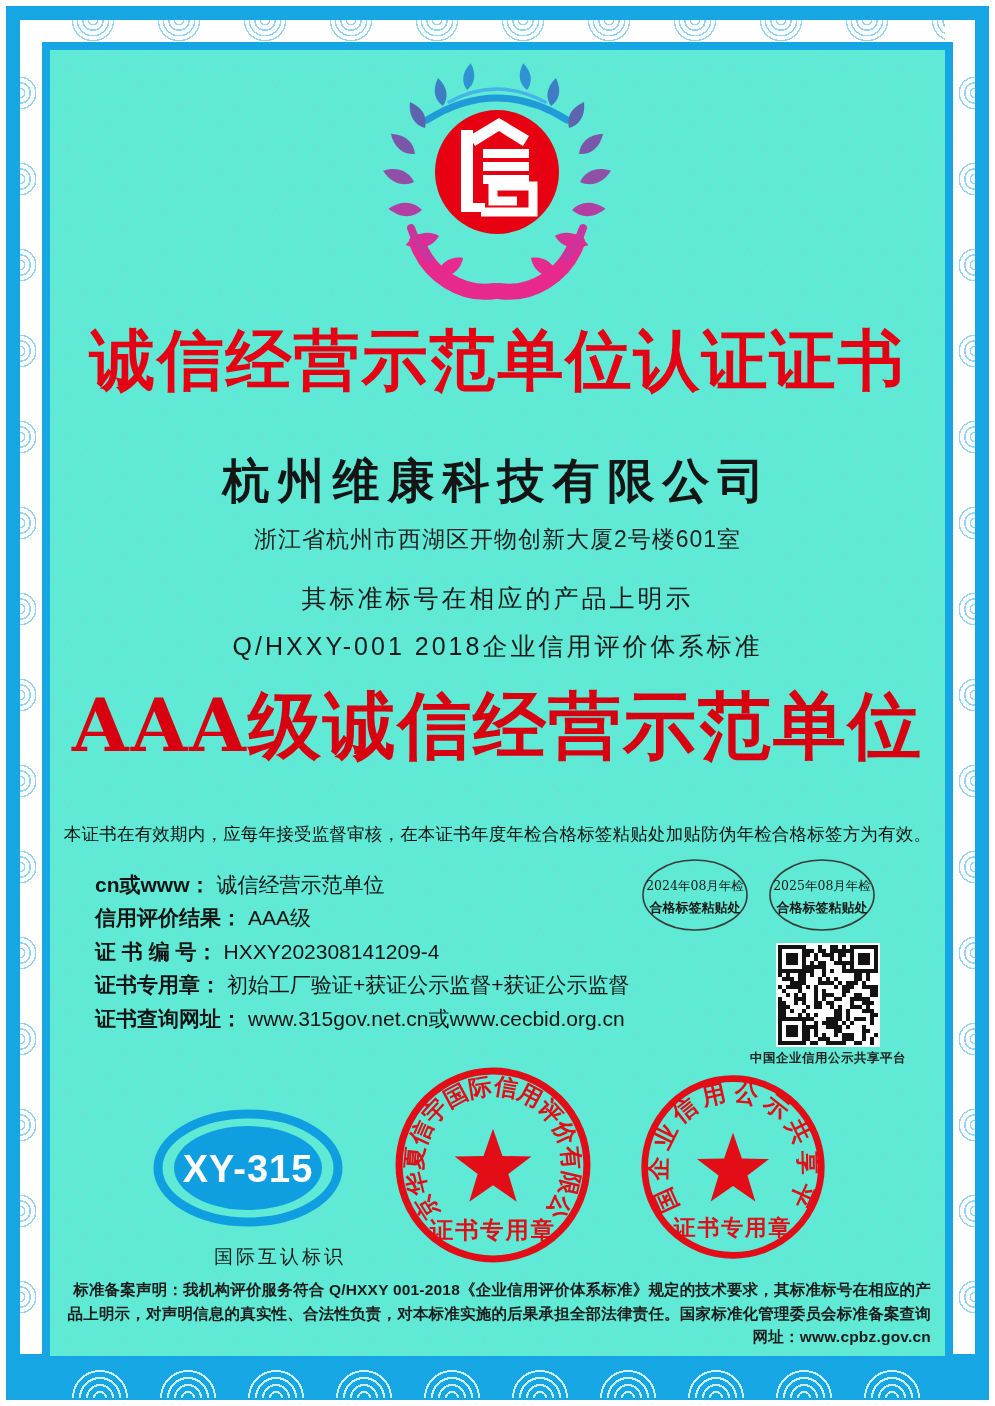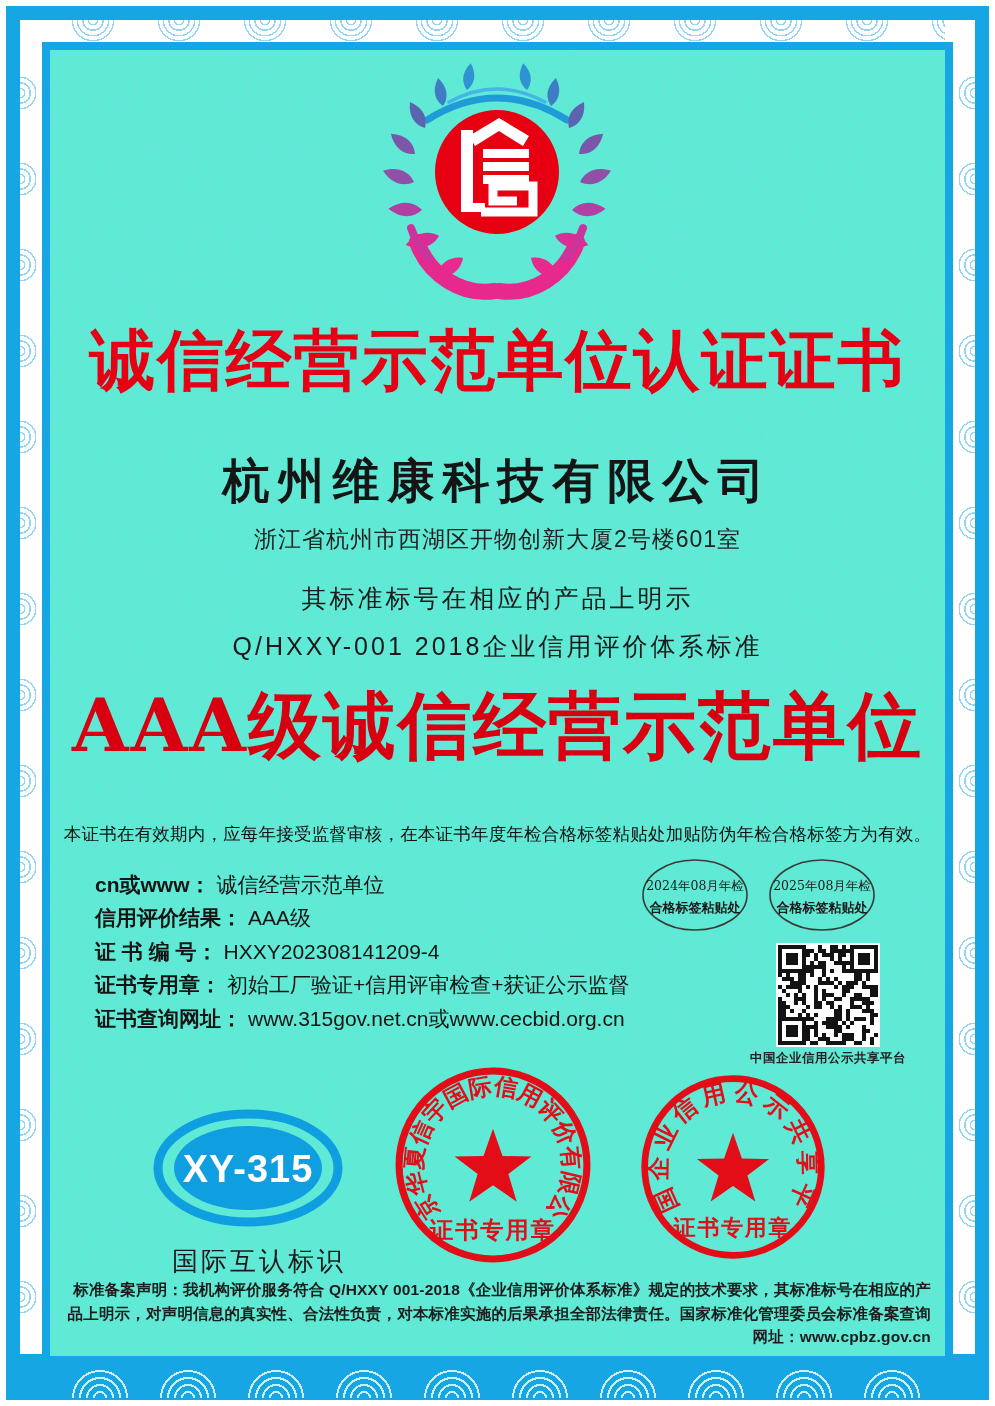--- a/index.html
+++ b/index.html
@@ -81,21 +81,21 @@
   .field-value{font-weight:500;margin-left:6px;}
 
   .oval-seal{width:112px;height:78px;}
   .oval-1{left:589px;top:806px;}
   .oval-2{left:716px;top:806px;}
 
   .qr-box{left:726px;top:893px;width:104px;height:104px;}
   .qr-caption{left:664px;top:1000px;width:228px;text-align:center;font-size:12.5px;font-weight:700;color:#222;letter-spacing:.5px;}
 
   .xy-wrap{left:100px;top:1056px;width:196px;text-align:right;}
-  .xy-caption{margin-top:10px;font-size:26px;color:#1a1a1a;letter-spacing:3px;}
+  .xy-caption{margin-top:10px;font-size:19px;color:#1a1a1a;letter-spacing:3px;}
 
   .stamp{pointer-events:none;}
   .stamp-1{left:342px;top:1014px;width:202px;height:202px;}
   .stamp-2{left:588px;top:1022px;width:190px;height:190px;}
 
   .disclaimer{left:14px;right:14px;top:1228px;text-align:right;font-size:15.5px;line-height:1.52;
     color:#1c1c1c;font-weight:600;letter-spacing:.2px;}
 </style>
 </head>
 <body>
@@ -208,21 +208,21 @@
       <div class="field-row">
           <span class="field-label">信用评价结果：</span>
           <span class="field-value">AAA级</span>
         </div>
       <div class="field-row">
           <span class="field-label">证 书 编 号：</span>
           <span class="field-value">HXXY202308141209-4</span>
         </div>
       <div class="field-row">
           <span class="field-label">证书专用章：</span>
-          <span class="field-value">初始工厂验证+信用评审检查+获证公示监督</span>
+          <span class="field-value">初始工厂验证+获证公示监督+获证公示监督</span>
         </div>
       <div class="field-row">
           <span class="field-label">证书查询网址：</span>
           <span class="field-value">www.315gov.net.cn或www.cecbid.org.cn</span>
         </div>
     </div>
 
     <div class="abs oval-seal oval-1">
       <svg viewBox="0 0 112 78" width="112" height="78">
         <ellipse cx="56" cy="39" rx="52" ry="35" fill="none" stroke="#3a3a3a" stroke-width="1.6"></ellipse>

